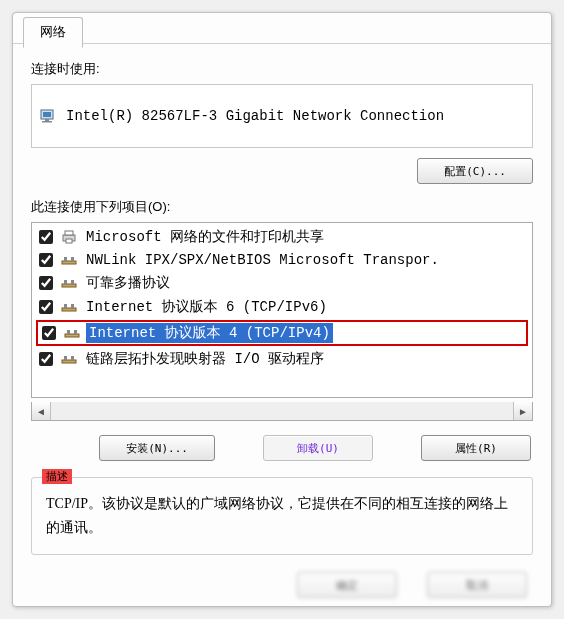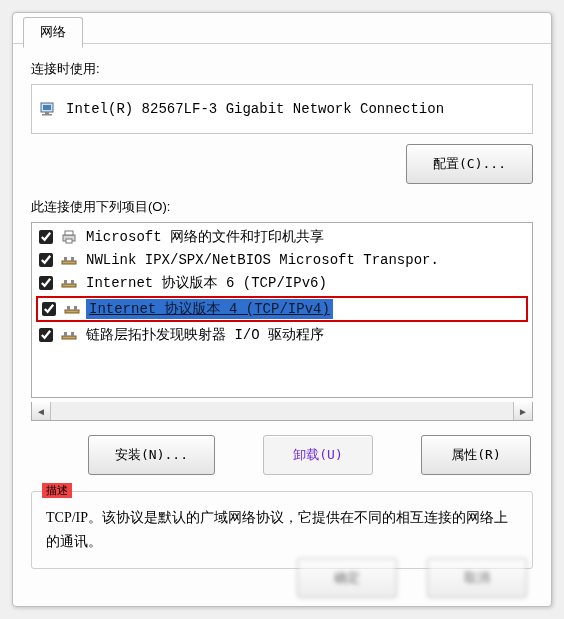--- a/index.html
+++ b/index.html
@@ -46,45 +46,45 @@
   .tab-body {
     padding: 16px 18px 12px 18px;
   }
   .label {
     font-size: 13px;
     margin-bottom: 6px;
   }
   .adapter-box {
     border: 1px solid #c8c8c8;
     background: #fff;
-    padding: 16px 8px;
+    padding: 23px 8px;
     font-family: "MS Gothic","Courier New",monospace;
     font-size: 14px;
     display: flex;
     align-items: center;
     gap: 8px;
     margin-bottom: 10px;
   }
   .adapter-icon {
     width: 18px;
     height: 16px;
     display: inline-block;
   }
   .btn-row-right {
     display: flex;
     justify-content: flex-end;
     margin-bottom: 14px;
   }
   .win-btn {
     min-width: 110px;
-    height: 40px;
+    height: 26px;
     border: 1px solid #8a8a8a;
     background: linear-gradient(#fefefe,#e4e4e4);
     border-radius: 3px;
-    font-size: 13px;
+    font-size: 11px;
     font-family: "MS Gothic","SimSun",monospace;
     cursor: pointer;
     padding: 0 26px;
     box-shadow: 0 1px 0 #fff inset;
   }
   .win-btn:disabled {
     color: #6d28d9;
     border-color: #c0c0c0;
     background: #f4f4f4;
     cursor: default;
@@ -127,22 +127,21 @@
   .item-selected-wrap {
     border: 2px solid #d40000;
     padding: 0;
     margin: 1px 2px;
   }
   .item-selected-wrap .list-item{
     padding: 1px 2px;
   }
   .item-selected .item-text {
     background: #2f6fce;
-    color: #0f172a;
-    text-decoration: underline;
+    color: #ffffff;
   }
   .hscroll {
     border: 1px solid #ababab;
     border-top: none;
     height: 18px;
     background: #f0f0f0;
     position: relative;
     display: flex;
     align-items: stretch;
     margin-bottom: 14px;
@@ -260,20 +259,31 @@
           <span class="item-icon">
             <svg viewBox="0 0 16 14">
                 <rect x="1" y="8" width="14" height="3" fill="#c7a66a" stroke="#7a5a20"></rect>
                 <rect x="3" y="4" width="3" height="4" fill="#888"></rect>
                 <rect x="10" y="4" width="3" height="4" fill="#888"></rect>
               </svg>
           </span>
           <span class="item-text">NWLink IPX/SPX/NetBIOS Microsoft Transpor.</span>
         </div>
 
+        <div class="list-item">
+          <input type="checkbox" checked="" aria-label="可靠多播协议" style="">
+          <span class="item-icon">
+            <svg viewBox="0 0 16 14">
+                <rect x="1" y="8" width="14" height="3" fill="#c7a66a" stroke="#7a5a20"></rect>
+                <rect x="3" y="4" width="3" height="4" fill="#888"></rect>
+                <rect x="10" y="4" width="3" height="4" fill="#888"></rect>
+              </svg>
+          </span>
+          <span class="item-text">可靠多播协议</span>
+        </div>
 
         <div class="list-item">
           <input type="checkbox" checked="" aria-label="Internet 协议版本 6 (TCP/IPv6)" style="">
           <span class="item-icon">
             <svg viewBox="0 0 16 14">
                 <rect x="1" y="8" width="14" height="3" fill="#c7a66a" stroke="#7a5a20"></rect>
                 <rect x="3" y="4" width="3" height="4" fill="#888"></rect>
                 <rect x="10" y="4" width="3" height="4" fill="#888"></rect>
               </svg>
           </span>

